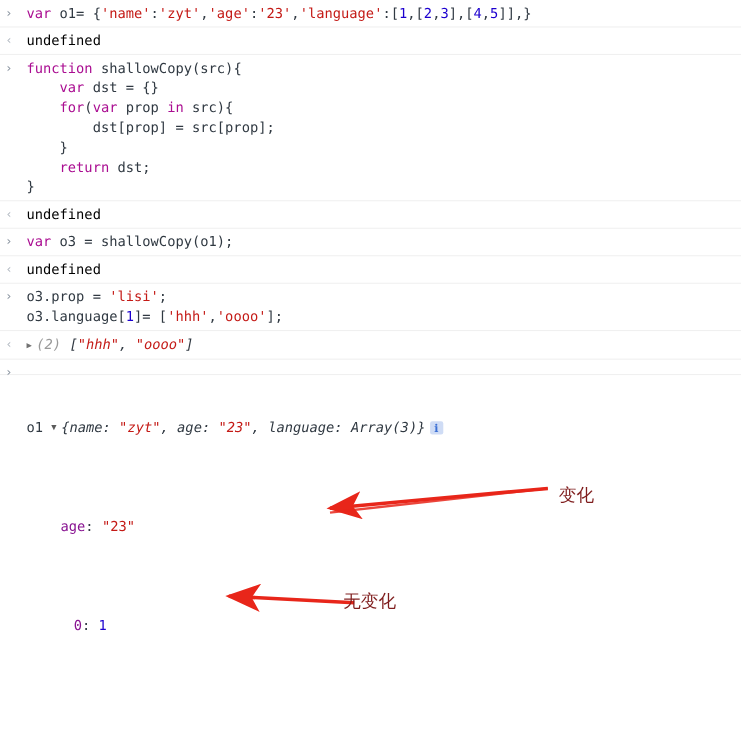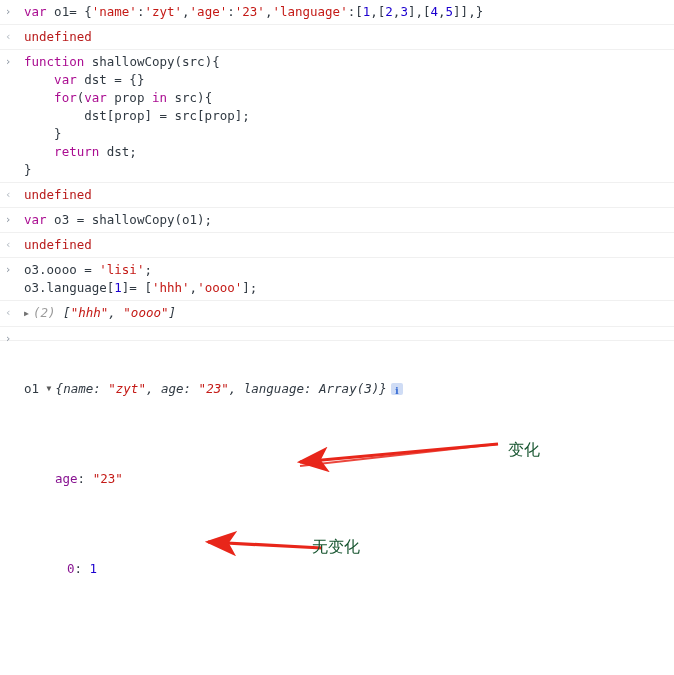--- a/index.html
+++ b/index.html
@@ -44,21 +44,21 @@
     padding-right: 16px;
     line-height: 18px;
     white-space: pre;
     font-family: "DejaVu Sans Mono", "Liberation Mono", monospace;
     font-size: 12.5px;
   }
   .kw { color: #aa0d91; }
   .str { color: #c41a16; }
   .num { color: #1c00cf; }
   .plain { color: #303942; }
-  .undef { color: #b91c1c; font-style: normal; }
+  .undef { color: #000000; font-style: normal; }
   .propname { color: #881391; margin-top: 48px; }
   .objsum { font-style: italic; color: #303942; }
   .objsum .str { font-style: italic; }
   .num-val { color: #1c00cf; }
   .str-val { color: #c41a16; }
   .arr-count { color: #9a9a9a; }
 
   .disclosure {
     display: inline-block;
     width: 9px;
@@ -93,21 +93,21 @@
   
   #annots {
     position: absolute;
     left: 0; top: 0;
     width: 674px;
     height: 675px;
     pointer-events: none;
   }
   .annot-label {
     position: absolute;
-    color: #14532d;
+    color: #7f1d1d;
     font-family: "DejaVu Sans", "Liberation Sans", sans-serif;
     font-size: 16px;
     white-space: nowrap;
   }
   .ind { display: inline-block; }
 </style>
 </head>
 <body>
 
 <div id="console">
@@ -143,21 +143,21 @@
     <div class="content"><span class="kw">var</span><span class="plain"> o3 = shallowCopy(o1);</span></div>
   </div>
 
   <div class="row">
     <div class="gutter output">‹</div>
     <div class="content undef">undefined</div>
   </div>
 
   <div class="row">
     <div class="gutter input">›</div>
-    <div class="content"><span class="plain">o3.oooo = </span><span class="str">'lisi'</span><span class="plain">;
+    <div class="content"><span class="plain">o3.prop = </span><span class="str">'lisi'</span><span class="plain">;
 o3.language[</span><span class="num">1</span><span class="plain">]= [</span><span class="str">'hhh'</span><span class="plain">,</span><span class="str">'oooo'</span><span class="plain">];</span></div>
   </div>
 
   <div class="row">
     <div class="gutter output">‹</div>
     <div class="content objsum"><span class="disclosure">▶</span><span class="arr-count">(2) </span><span class="plain">[</span><span class="str">"hhh"</span><span class="plain">, </span><span class="str">"oooo"</span><span class="plain">]</span></div>
   </div>
 
   <div class="row">
     <div class="gutter input">›</div>

